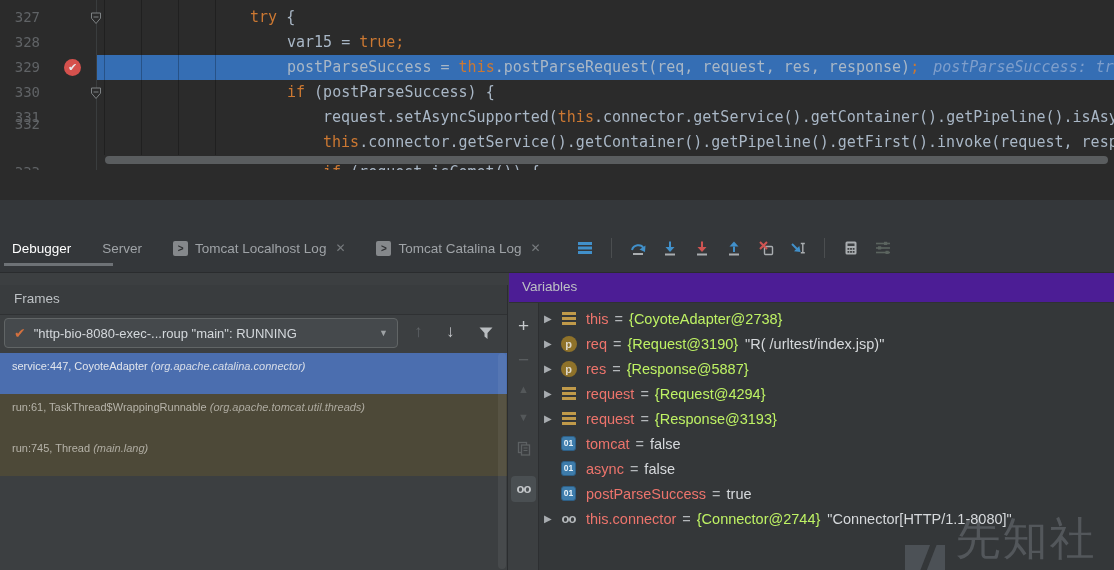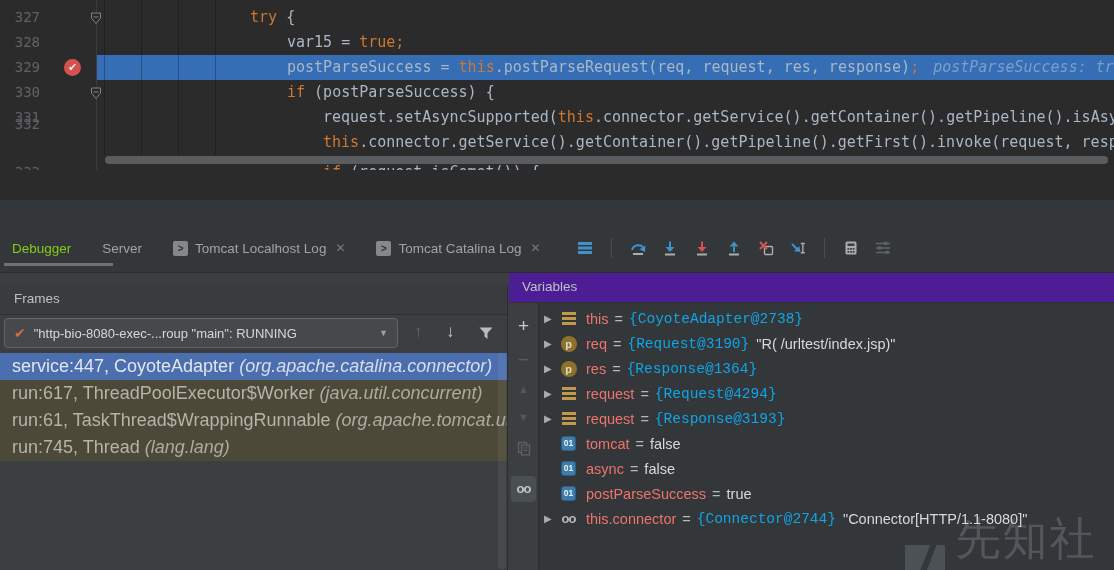--- a/index.html
+++ b/index.html
@@ -20,21 +20,21 @@
   .hscroll{position:absolute;left:105px;width:1003px;top:156px;height:8px;border-radius:4px;background:#5a5d5f;z-index:4;}
 
   
   .breadcrumb{position:absolute;top:170px;left:0;width:1114px;height:30px;background:#3b3e40;border-top:1px solid #252525;box-sizing:border-box;line-height:29px;font-size:14.5px;color:#b8bcc1;padding-left:111px;}
   .breadcrumb .sep{color:#84888d;margin:0 10px;}
 
   
   .debug-header{position:absolute;top:200px;left:0;width:1114px;height:72px;background:#34373a;}
   .tabs{position:absolute;top:28px;left:0;right:0;height:40px;display:flex;align-items:center;padding-left:12px;}
   .tab{position:relative;display:flex;align-items:center;margin-right:31px;font-size:13.5px;color:#9fa3a7;cursor:pointer;white-space:nowrap;}
-  .tab.selected{color:#84cc16;}
+  .tab.selected{color:#ffffff;}
   .tab.selected::after{content:"";position:absolute;left:-8px;right:-42px;bottom:-10px;height:3px;background:#6e7276;}
   .console-ico{display:inline-block;width:15px;height:15px;border-radius:2px;background:#85888b;color:#2e3032;font-weight:bold;font-size:10px;line-height:15px;text-align:center;margin-right:7px;}
   .tab-close{color:#787c7f;font-size:12px;margin-left:9px;}
   .tw-toolbar{position:absolute;top:36px;left:577px;display:flex;align-items:center;gap:16px;height:24px;}
   .tbtn{width:16px;height:16px;cursor:pointer;}
   .tb-sep{width:1px;height:20px;background:#4b4e50;margin:0 2px;}
 
   
   .panels{position:absolute;top:272px;left:0;width:1114px;height:298px;background:#3c3f41;border-top:1px solid #2a2c2e;box-sizing:border-box;}
   .panel-header{height:30px;background:#393c3e;border-bottom:1px solid #2f3133;box-sizing:border-box;line-height:28px;font-size:13.5px;color:#bdc1c4;}
@@ -42,21 +42,21 @@
   .frames-panel .panel-header{padding-left:14px;}
   .thread-row{position:relative;height:38px;}
   .thread-dropdown{position:absolute;left:4px;top:3px;width:394px;height:30px;background:#45494c;border:1px solid #616566;border-radius:4px;box-sizing:border-box;display:flex;align-items:center;cursor:pointer;overflow:hidden;}
   .thread-check{color:#d2703f;font-size:14px;margin:0 8px 0 9px;}
   .thread-text{font-size:13px;color:#d4d8dc;white-space:nowrap;flex:1;}
   .dd-caret{color:#9ea2a5;font-size:9px;margin:0 9px;}
   .fr-up{position:absolute;left:414px;top:7px;font-size:17px;color:#606467;cursor:pointer;}
   .fr-down{position:absolute;left:446px;top:7px;font-size:17px;color:#c6c9cc;cursor:pointer;}
   .fr-filter{position:absolute;left:478px;top:10px;cursor:pointer;}
   .frames-list{position:absolute;top:68px;left:0;right:0;}
-  .frame-row{height:27px;line-height:27px;padding-left:12px;font-size:18px;color:#b6b3a9;background:#4d4938;white-space:nowrap;overflow:hidden;cursor:pointer;}
+  .frame-row{height:41px;line-height:27px;padding-left:12px;font-size:11px;color:#b6b3a9;background:#4d4938;white-space:nowrap;overflow:hidden;cursor:pointer;}
   .frame-row.selected{background:#4b6eaf;color:#e1e5ec;}
   .frame-row .pkg{font-style:italic;opacity:0.92;}
   .frames-scrollbar{position:absolute;right:1px;top:68px;width:8px;height:216px;background:rgba(255,255,255,0.06);border-radius:4px;}
 
   .right-panel{position:absolute;left:509px;top:0;width:605px;height:100%;background:#343739;}
   .right-panel .panel-header{padding-left:13px;background:#4c1d95;}
   .right-body{position:absolute;top:30px;left:0;right:0;bottom:0;}
   .watch-toolbar{position:absolute;left:0;top:0;width:30px;height:100%;background:#3c3f41;border-right:1px solid #2d2f31;box-sizing:border-box;}
   .wt-btn{position:absolute;left:0;width:29px;text-align:center;cursor:pointer;}
   .glasses-btn{left:2px;width:25px;height:26px;background:#4a4f52;border-radius:4px;line-height:26px;font-weight:bold;color:#c3c6c9;font-size:13px;letter-spacing:-1px;}
@@ -65,21 +65,21 @@
   .tree-arrow{width:16px;font-size:10px;color:#a8acb0;cursor:pointer;}
   .tree-spacer{width:16px;}
   .var-icon{width:17px;margin-right:9px;display:flex;align-items:center;justify-content:center;}
   .icon-value{display:inline-flex;flex-direction:column;justify-content:space-between;width:14px;height:13px;}
   .icon-value i{height:3px;background:#c09a4a;display:block;}
   .icon-param{width:16px;height:16px;border-radius:50%;background:#8f722a;color:#ded9cc;font-size:11px;font-weight:bold;line-height:16px;text-align:center;}
   .icon-prim{width:15px;height:15px;border-radius:3px;background:#3e7cab;border:1px solid #2d5f86;box-sizing:border-box;color:#eaf3f9;font-size:8.5px;font-weight:bold;line-height:13px;text-align:center;}
   .icon-watch{font-weight:bold;color:#b5b9bc;font-size:13px;letter-spacing:-1px;}
   .var-name{color:#ed746c;}
   .var-eq{color:#b4b8bb;margin:0 6px;}
-  .var-ref{color:#0ea5e9;font-family:Liberation Mono, monospace;}
+  .var-ref{color:#bef264;}
   .var-str{color:#d6d9dc;margin-left:7px;}
   .var-plain{color:#d6d9dc;}
 
   
   .watermark{position:absolute;left:396px;top:206px;display:flex;align-items:center;z-index:1;}
   .wm-logo{position:relative;width:48px;height:48px;margin-right:10px;}
   .wm-logo .t1{position:absolute;inset:0;background:#4c5156;clip-path:polygon(0 0,62% 0,16% 100%,0 100%);}
   .wm-logo .t2{position:absolute;inset:0;background:#4c5156;clip-path:polygon(78% 0,100% 0,100% 100%,32% 100%);}
   .wm-text{font-size:45px;color:#53575b;letter-spacing:2px;font-family:"Liberation Sans",sans-serif;}
 </style>
@@ -240,23 +240,22 @@
         <span class="fr-up">↑</span>
         <span class="fr-down">↓</span>
         <span class="fr-filter">
           <svg viewBox="0 0 16 16" width="16" height="16">
               <path d="M1.5 2.5 h13 L9.5 8 v6 L6.5 11.5 V8 Z" fill="#b9bdc0"></path>
             </svg>
         </span>
       </div>
       <div class="frames-list" id="frames-list">
           <div class="frame-row selected"><span>service:447, CoyoteAdapter </span><span class="pkg">(org.apache.catalina.connector)</span></div>
-          <div class="frame-row"><span>run:617, ThreadPoolExecutor$Worker </span><span class="pkg">(java.util.concurrent)</span></div>
           <div class="frame-row"><span>run:61, TaskThread$WrappingRunnable </span><span class="pkg">(org.apache.tomcat.util.threads)</span></div>
-          <div class="frame-row"><span>run:745, Thread </span><span class="pkg">(lang.lang)</span></div>
+          <div class="frame-row"><span>run:745, Thread </span><span class="pkg">(main.lang)</span></div>
         </div>
       <div class="frames-scrollbar"></div>
     </div>
 
     <div class="right-panel">
       <div class="panel-header">
         <span>Variables</span>
       </div>
       <div class="right-body">
         <div class="watermark">
@@ -304,21 +303,21 @@
               <span class="var-ref">{Request@3190}</span>
               <span class="var-str">"R( /urltest/index.jsp)"</span>
             </div>
             <div class="var-row">
               <span class="tree-arrow">▶</span>
               <span class="var-icon">
                 <span class="icon-param">p</span>
               </span>
               <span class="var-name">res</span>
               <span class="var-eq">=</span>
-              <span class="var-ref">{Response@1364}</span>
+              <span class="var-ref">{Response@5887}</span>
             </div>
             <div class="var-row">
               <span class="tree-arrow">▶</span>
               <span class="var-icon">
                 <span class="icon-value">
                   <i></i>
                   <i></i>
                   <i></i>
                 </span>
               </span>

